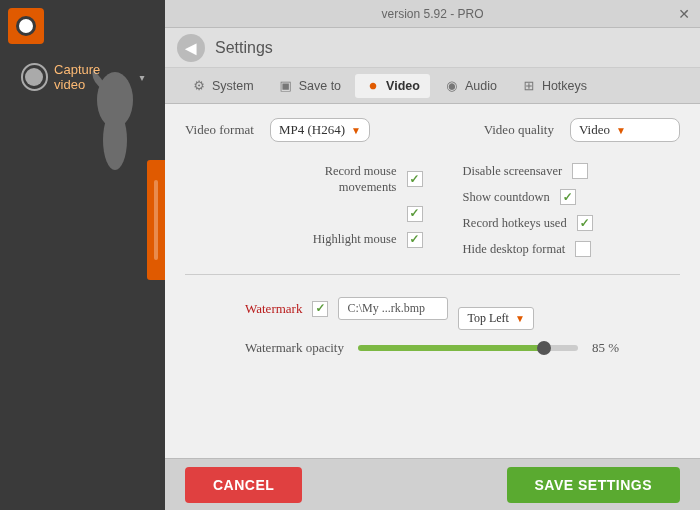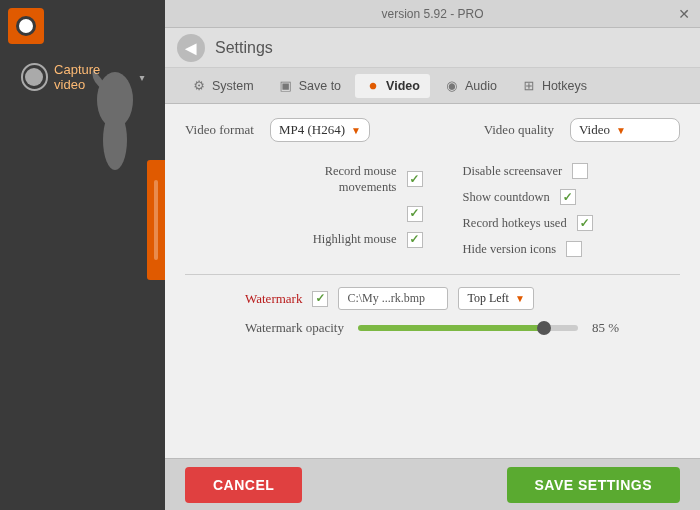--- a/index.html
+++ b/index.html
@@ -318,20 +318,21 @@
     .watermark-pos {
       display: flex;
       align-items: center;
       background: white;
       border: 1px solid #bbb;
       border-radius: 3px;
       padding: 3px 8px;
       gap: 6px;
       font-size: 12px;
       cursor: pointer;
+      margin-top: 20px;
     }
     
     .opacity-row {
       display: flex;
       align-items: center;
       gap: 14px;
       margin-left: 60px;
     }
     .opacity-label {
       font-size: 13px;
@@ -506,21 +507,21 @@
           </div>
           <div class="option-row right">
             <span class="option-label">Show countdown</span>
             <div class="checkbox checked"></div>
           </div>
           <div class="option-row right">
             <span class="option-label">Record hotkeys used</span>
             <div class="checkbox checked"></div>
           </div>
           <div class="option-row right">
-            <span class="option-label">Hide version icons</span>
+            <span class="option-label">Hide desktop format</span>
             <div class="checkbox unchecked"></div>
           </div>
         </div>
       </div>
 
       <hr class="divider">
 
       <div class="watermark-row">
         <span class="watermark-label">Watermark</span>
         <div class="checkbox checked"></div>

